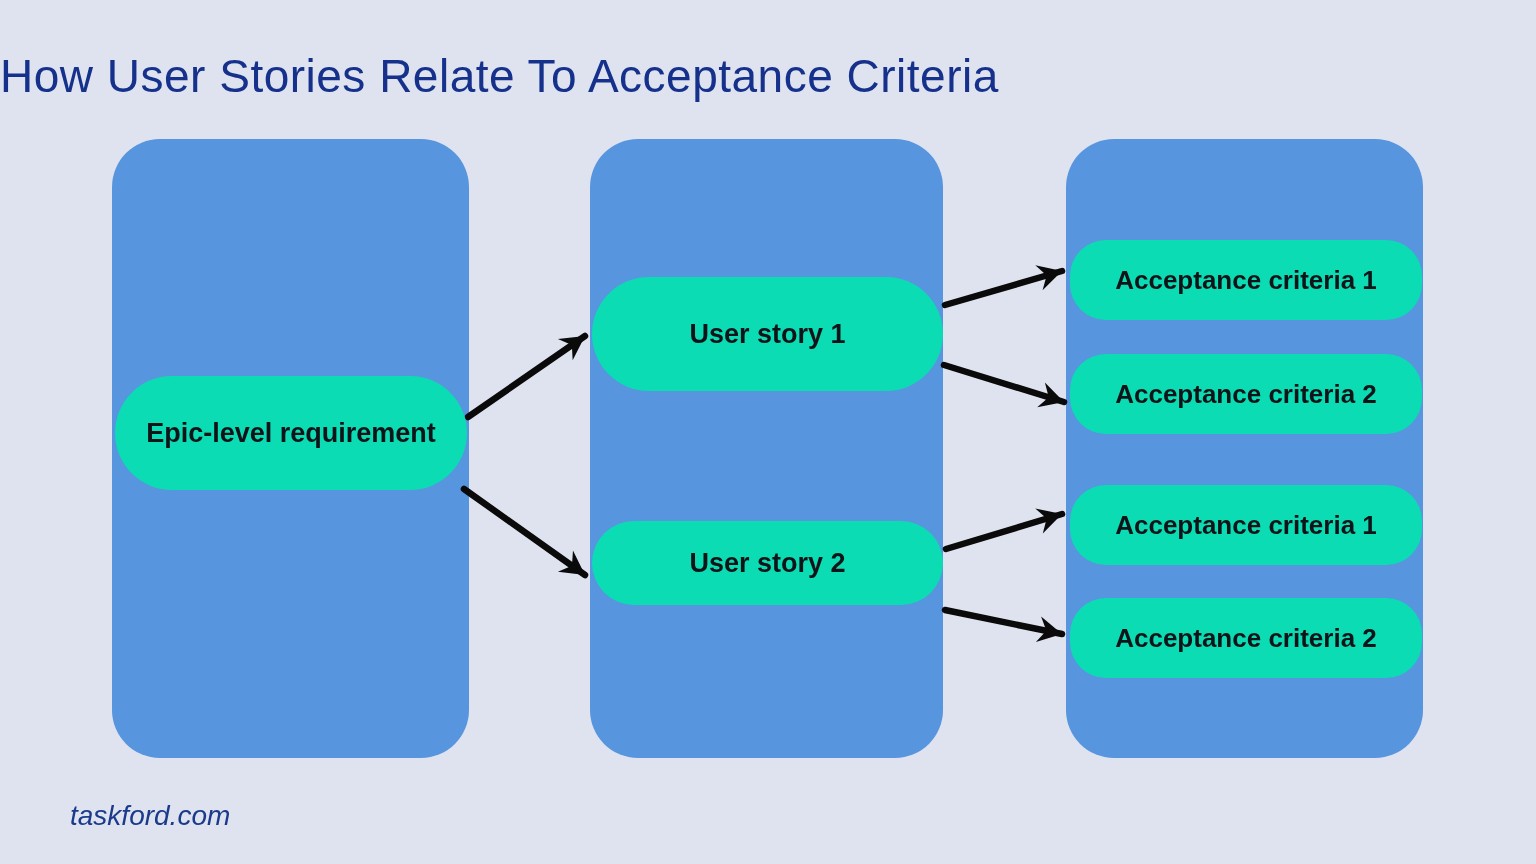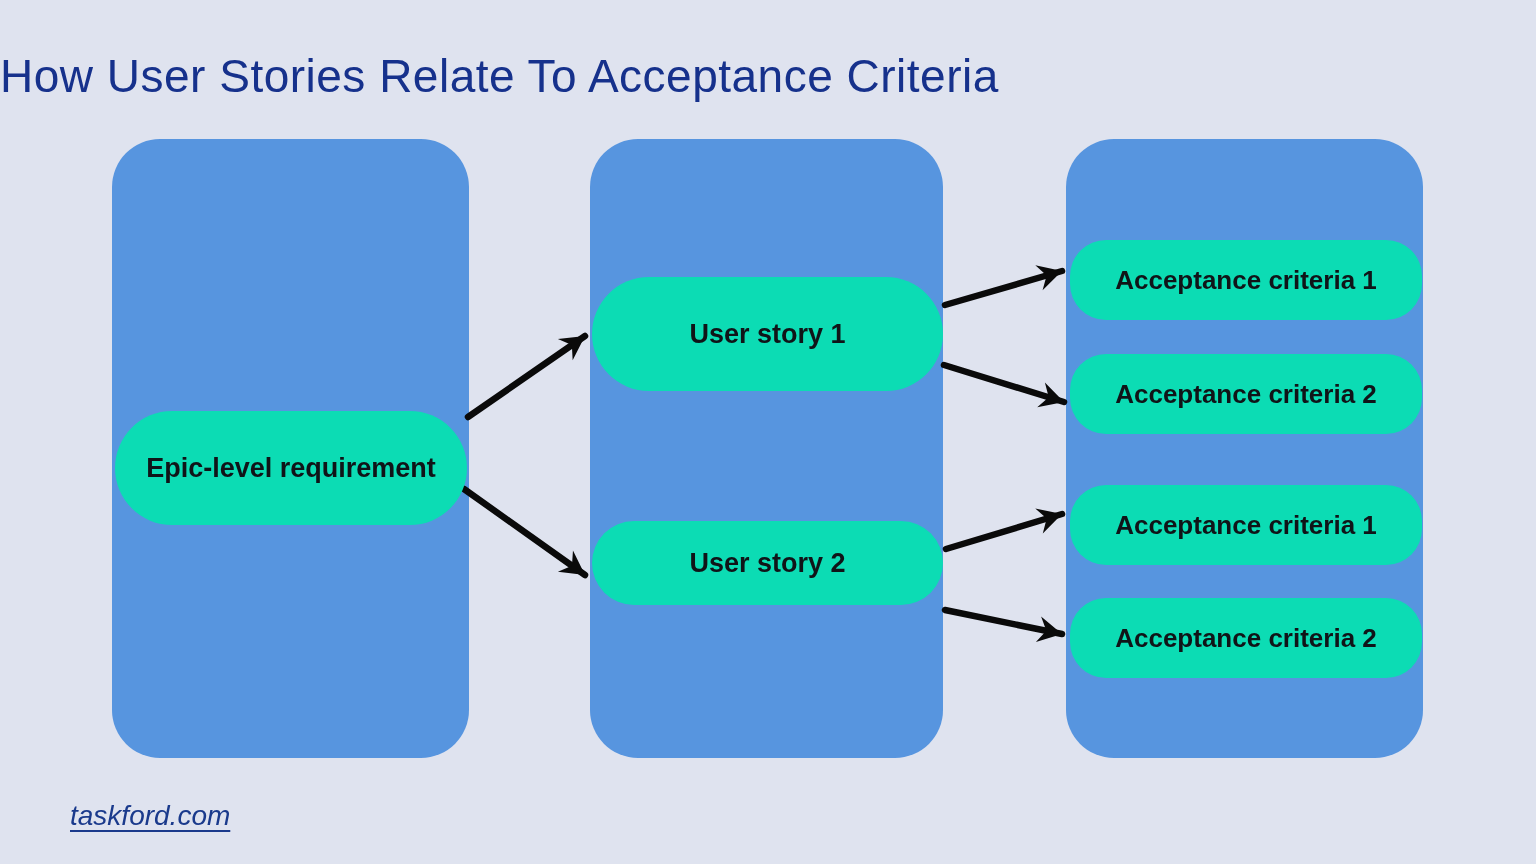--- a/index.html
+++ b/index.html
@@ -42,21 +42,21 @@
     background:var(--color-pill);
     display:flex;
     align-items:center;
     justify-content:center;
     text-align:center;
     font-weight:700;
     color:var(--color-pill_text);
   }
   .pill-lg{height:114px;border-radius:57px;font-size:27px;}
   .pill-sm{height:80px;border-radius:36px;font-size:26px;}
-  #pill-epic  {left:115px; top:411px; width:352px;}
+  #pill-epic  {left:115px; top:376px; width:352px;}
   #pill-story1{left:592px; top:277px; width:351px;justify-content:center;}
   #pill-story2{left:592px; top:521px; width:351px; height:84px;}
   #pill-ac1a  {left:1070px; top:240px; width:352px;}
   #pill-ac2a  {left:1070px; top:354px; width:352px;}
   #pill-ac1b  {left:1070px; top:485px; width:352px;}
   #pill-ac2b  {left:1070px; top:598px; width:352px;}
   #arrows{
     position:absolute;
     left:0; top:0;
     width:1536px; height:864px;
@@ -69,21 +69,20 @@
     stroke-linecap:round;
   }
   .footer-link{
     position:absolute;
     left:70px;
     top:800px;
     font-size:28px;
     font-style:italic;
     font-weight:500;
     color:var(--color-link);
-    text-decoration:underline;
     text-underline-offset:5px;
     cursor:pointer;
   }
 </style>
 </head>
 <body>
 
 <h1 class="title">How User Stories Relate To Acceptance Criteria</h1>
 
 <div id="col-epic" class="column"></div>

